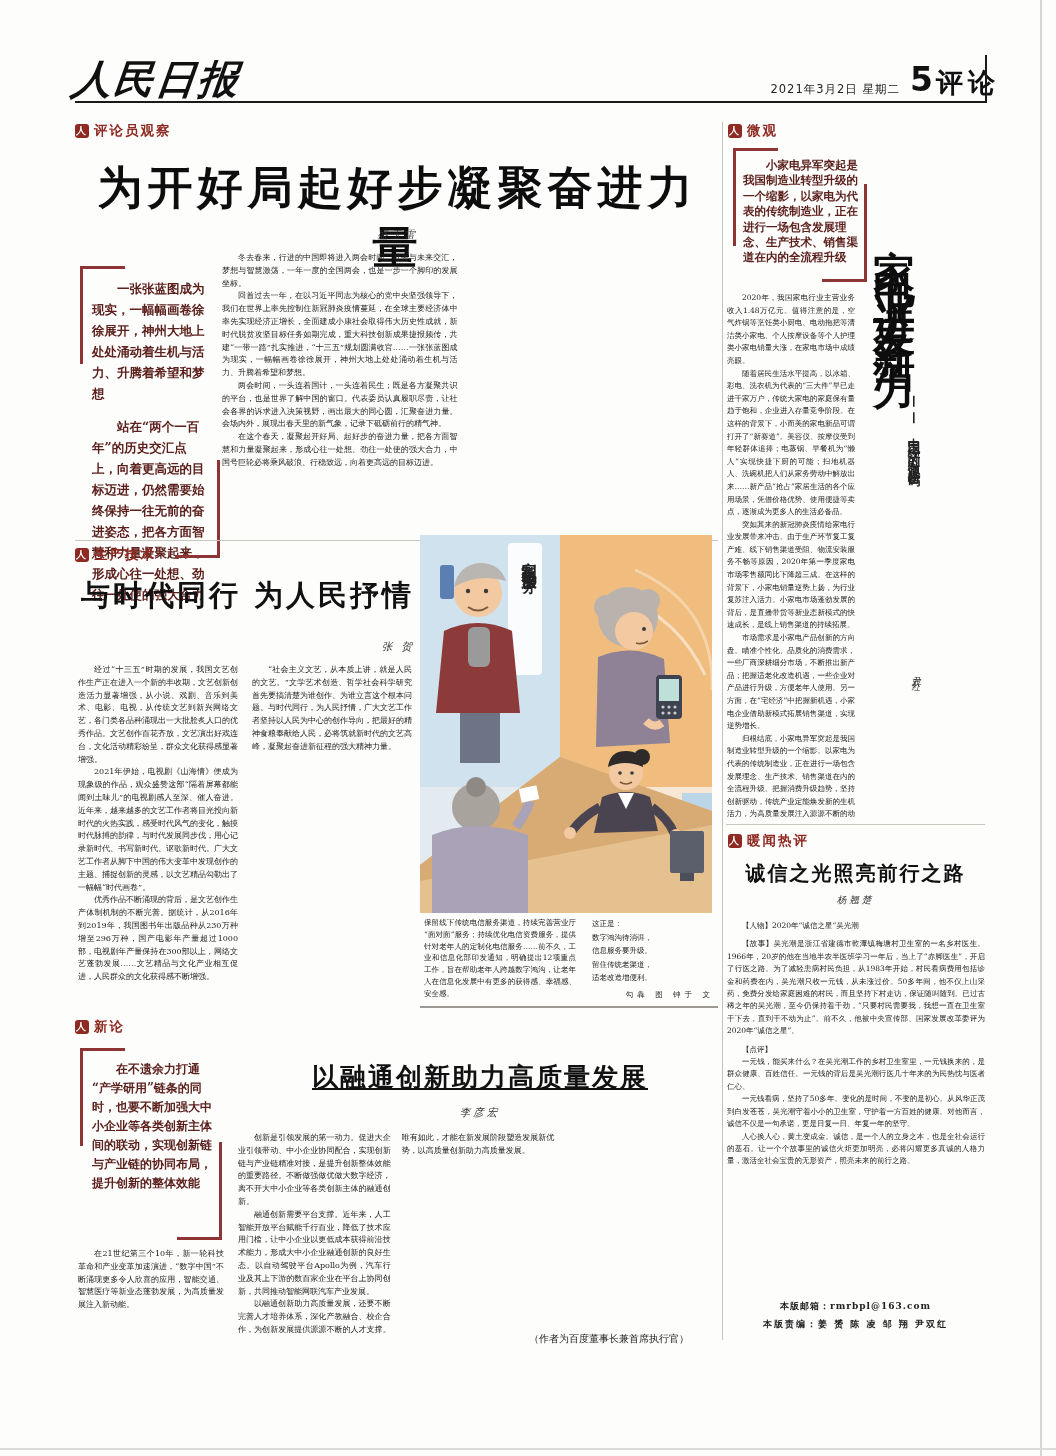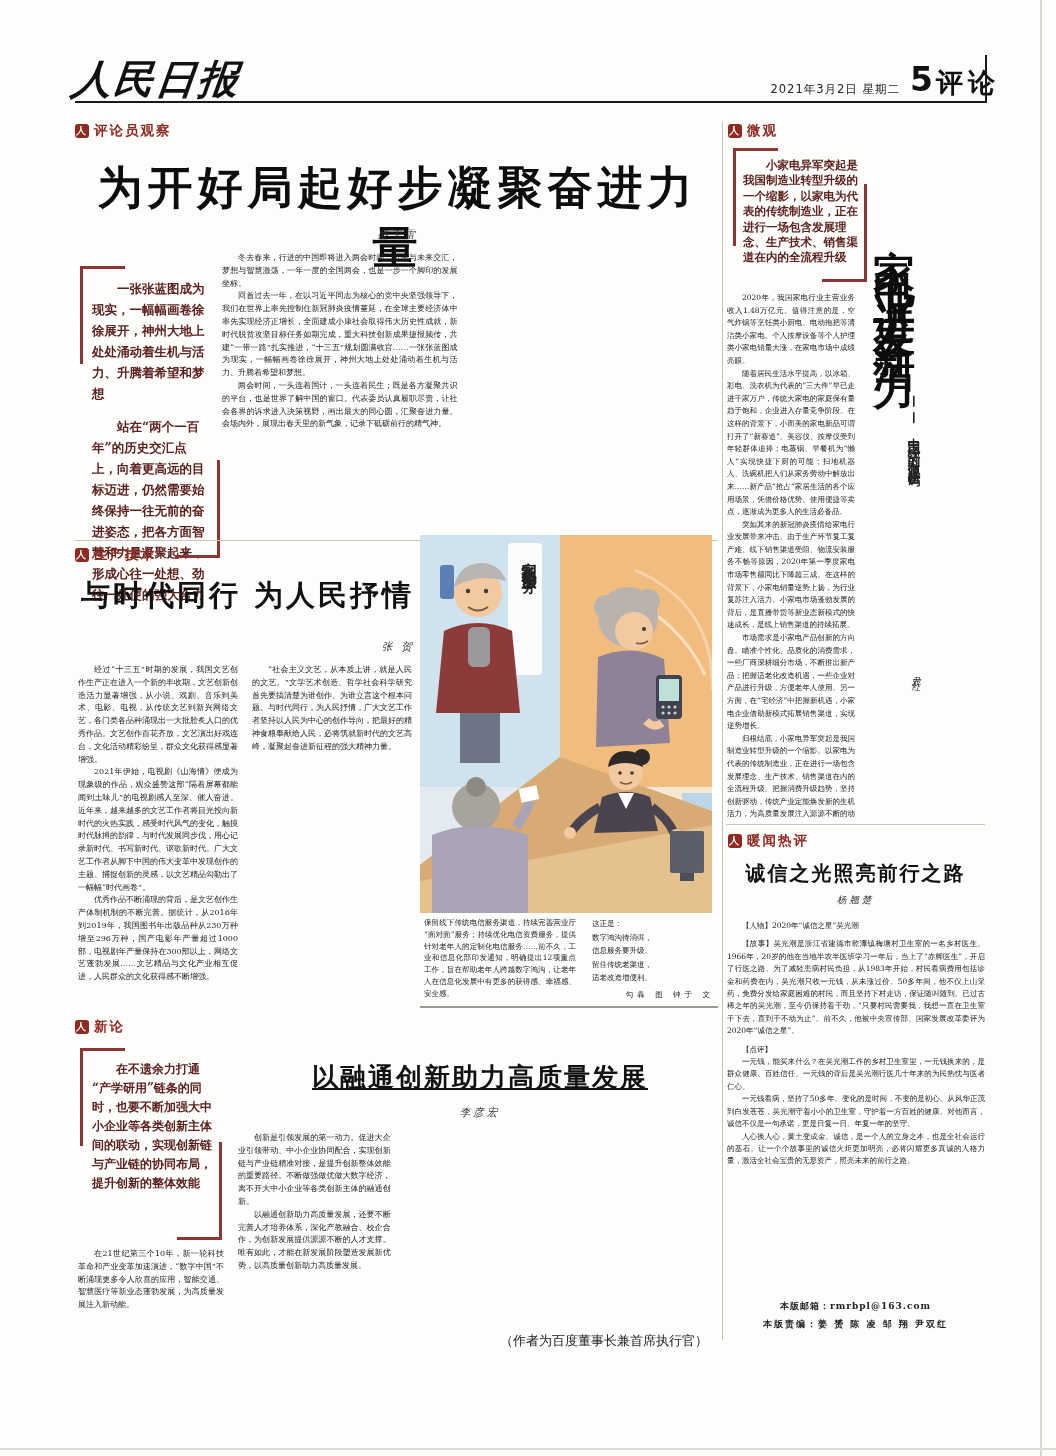--- a/index.html
+++ b/index.html
@@ -42,21 +42,21 @@
   .cols3{column-count:3;column-gap:11px;column-fill:auto;}
   .vdiv{background:#c4c1bc;width:1px;}
   .hdiv{background:#c9c6c0;height:1px;}
   
   .vwrap{writing-mode:vertical-rl;text-orientation:mixed;display:flex;}
   .vtitle{font-size:42px;font-weight:900;letter-spacing:17px;color:#0d0d0d;
           font-family:"DejaVu Sans",sans-serif;margin-left:10px;}
   .vsub{font-size:12.5px;font-weight:600;letter-spacing:4px;color:#222;margin-top:44px;margin-left:12px;
         font-family:"DejaVu Sans",sans-serif;}
   .vby{font-size:9px;font-style:italic;color:#333;margin-top:178px;letter-spacing:3px;}
-  .note{font-size:13px;color:#222;background:#fdfdfc;text-align:left;}
+  .note{font-size:10px;color:#222;background:#fdfdfc;text-align:center;}
   .cap{font-size:7.5px;line-height:11.8px;text-align:justify;color:#222;overflow:hidden;}
   .poem{font-size:7.5px;line-height:13.5px;color:#222;}
   .credit{font-size:7.5px;color:#222;letter-spacing:4px;text-align:right;margin-top:3px;}
   .footline{text-align:center;font-size:9px;font-weight:bold;color:#222;letter-spacing:1px;}
 </style>
 </head>
 <body>
 
 <div id="page">
 
@@ -78,20 +78,21 @@
 
   <div class="abs qbox" style="left:80px;top:266px;width:140px;height:292px;font-size:12.5px;line-height:21px;">
     <p>一张张蓝图成为现实，一幅幅画卷徐徐展开，神州大地上处处涌动着生机与活力、升腾着希望和梦想</p>
     <p>站在“两个一百年”的历史交汇点上，向着更高远的目标迈进，仍然需要始终保持一往无前的奋进姿态，把各方面智慧和力量凝聚起来，形成心往一处想、劲往一处使的强大合力</p>
   </div>
 
   <div class="abs btxt cols2" style="left:222px;top:252px;width:485px;height:290px;">
     <p>冬去春来，行进的中国即将进入两会时间。过去与未来交汇，梦想与智慧激荡，一年一度的全国两会，也是一步一个脚印的发展坐标。</p>
     <p>回首过去一年，在以习近平同志为核心的党中央坚强领导下，我们在世界上率先控制住新冠肺炎疫情蔓延，在全球主要经济体中率先实现经济正增长，全面建成小康社会取得伟大历史性成就，新时代脱贫攻坚目标任务如期完成，重大科技创新成果捷报频传，共建“一带一路”扎实推进，“十三五”规划圆满收官……一张张蓝图成为现实，一幅幅画卷徐徐展开，神州大地上处处涌动着生机与活力、升腾着希望和梦想。</p>
     <p>两会时间，一头连着国计，一头连着民生；既是各方凝聚共识的平台，也是世界了解中国的窗口。代表委员认真履职尽责，让社会各界的诉求进入决策视野，画出最大的同心圆，汇聚奋进力量。会场内外，展现出春天里的新气象，记录下砥砺前行的精气神。</p>
+    <p>在这个春天，凝聚起开好局、起好步的奋进力量，把各方面智慧和力量凝聚起来，形成心往一处想、劲往一处使的强大合力，中国号巨轮必将乘风破浪、行稳致远，向着更高远的目标迈进。</p>
   </div>
 
   <div class="abs hdiv" style="left:75px;top:540px;width:643px;"></div>
 
   <div class="abs slabel" style="left:75px;top:546px;">
     <span class="slogo">人</span>
     <span>生产技术</span>
   </div>
   <div class="abs head2" style="left:80px;top:576px;width:335px;">与时代同行 为人民抒情</div>
   <div class="abs byline" style="left:80px;top:640px;width:335px;text-align:right;">张 贺</div>
@@ -188,20 +189,21 @@
   <div class="abs qbox" style="left:80px;top:1048px;width:142px;height:192px;font-size:12px;line-height:19px;">
     <p>在不遗余力打通“产学研用”链条的同时，也要不断加强大中小企业等各类创新主体间的联动，实现创新链与产业链的协同布局，提升创新的整体效能</p>
   </div>
   <div class="abs head3" style="left:245px;top:1060px;width:470px;text-decoration:underline;">以融通创新助力高质量发展</div>
   <div class="abs byline" style="left:245px;top:1106px;width:470px;">李彦宏</div>
   <div class="abs btxt" style="left:78px;top:1248px;width:146px;height:100px;">
     <p>在21世纪第三个10年，新一轮科技革命和产业变革加速演进，“数字中国”不断涌现更多令人欣喜的应用，智能交通、智慧医疗等新业态蓬勃发展，为高质量发展注入新动能。</p>
   </div>
   <div class="abs btxt cols3" style="left:238px;top:1132px;width:480px;height:214px;">
     <p>创新是引领发展的第一动力。促进大企业引领带动、中小企业协同配合，实现创新链与产业链精准对接，是提升创新整体效能的重要路径。不断做强做优做大数字经济，离不开大中小企业等各类创新主体的融通创新。</p>
+    <p>融通创新需要平台支撑。近年来，人工智能开放平台赋能千行百业，降低了技术应用门槛，让中小企业以更低成本获得前沿技术能力，形成大中小企业融通创新的良好生态。以自动驾驶平台Apollo为例，汽车行业及其上下游的数百家企业在平台上协同创新，共同推动智能网联汽车产业发展。</p>
     <p>以融通创新助力高质量发展，还要不断完善人才培养体系，深化产教融合、校企合作，为创新发展提供源源不断的人才支撑。唯有如此，才能在新发展阶段塑造发展新优势，以高质量创新助力高质量发展。</p>
   </div>
   <div class="abs note" style="left:500px;top:1332px;width:218px;">（作者为百度董事长兼首席执行官）</div>
 
   <div class="abs slabel" style="left:728px;top:122px;">
     <span class="slogo">人</span>
     <span>微观</span>
   </div>
   <div class="abs qbox" style="left:733px;top:148px;width:134px;height:134px;font-size:11.5px;line-height:15.4px;padding:10px 8px 8px 10px;">
     <p style="margin:0;">小家电异军突起是我国制造业转型升级的一个缩影，以家电为代表的传统制造业，正在进行一场包含发展理念、生产技术、销售渠道在内的全流程升级</p>

